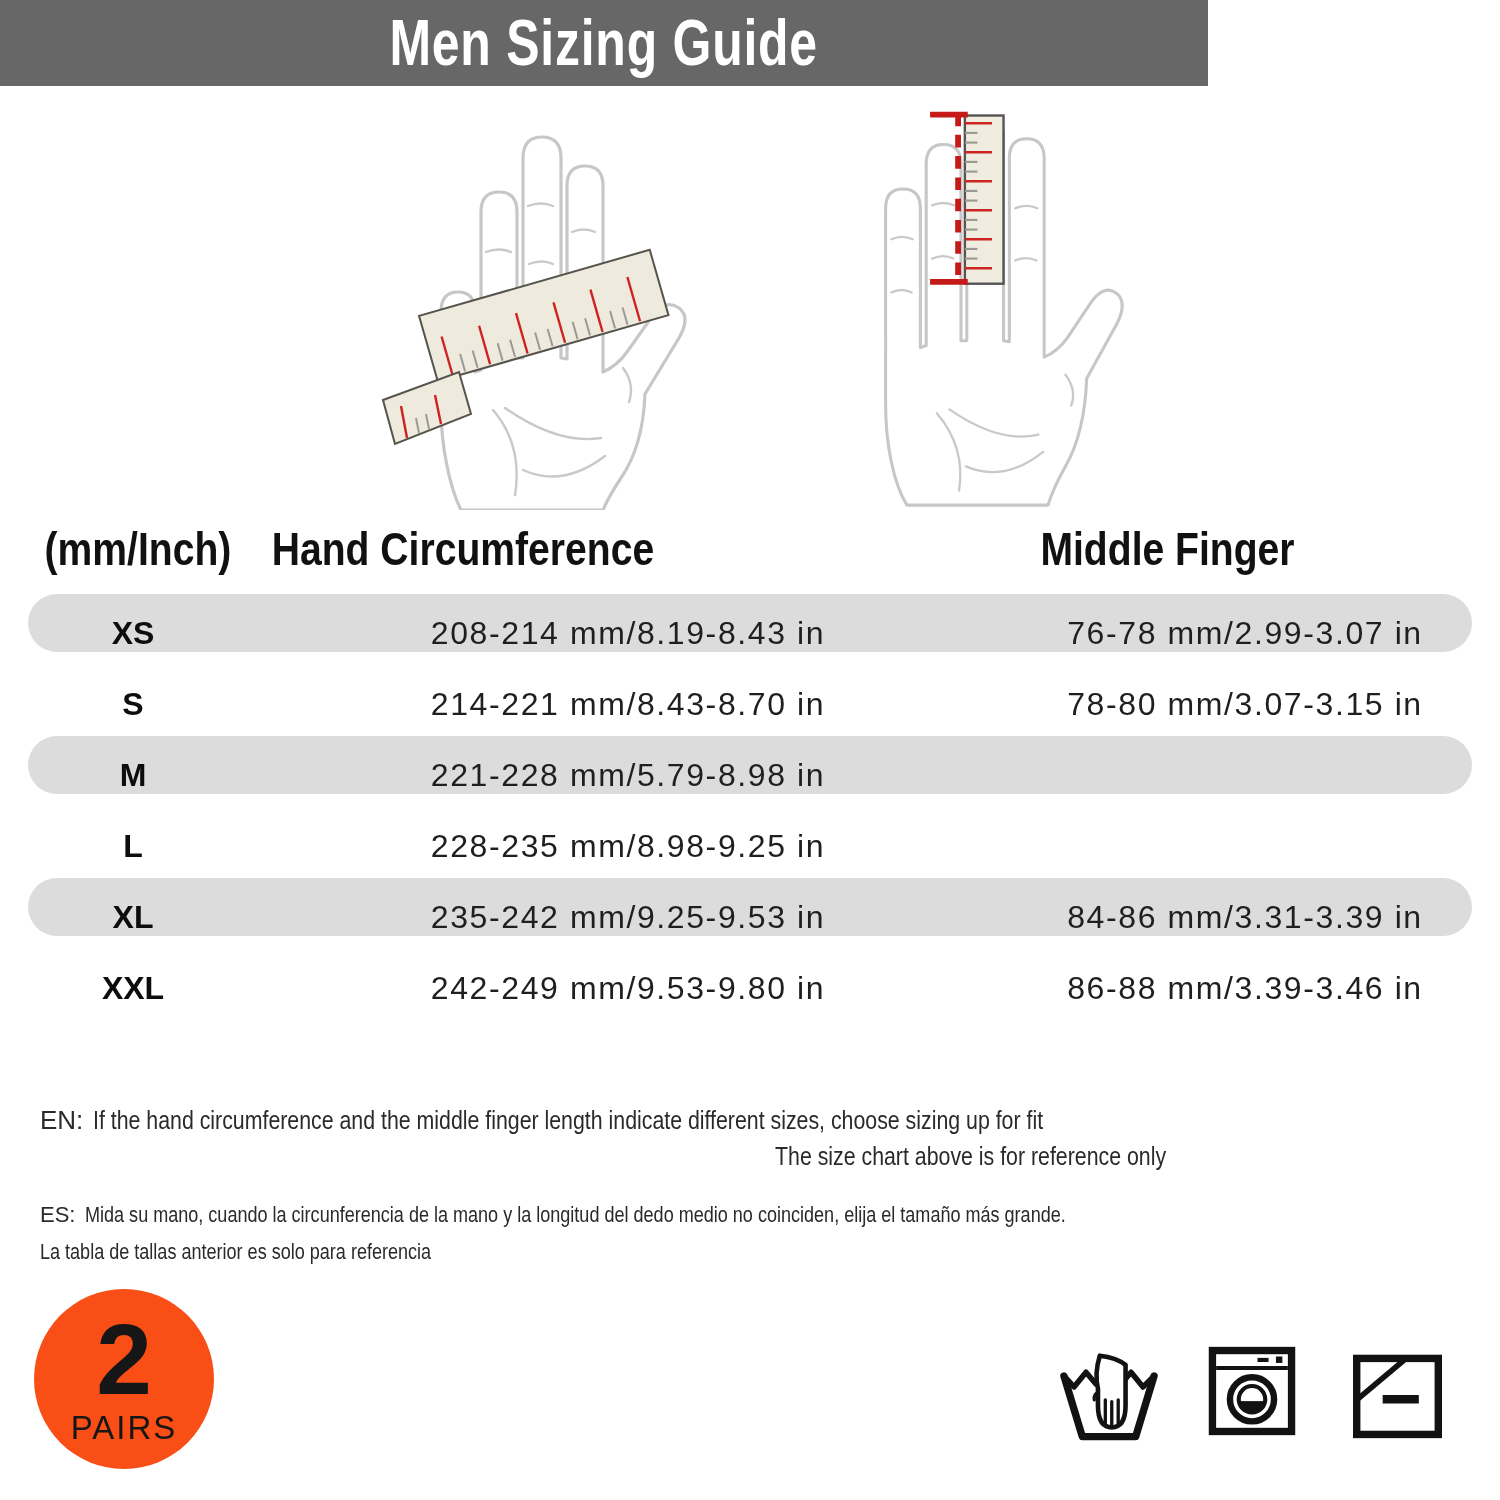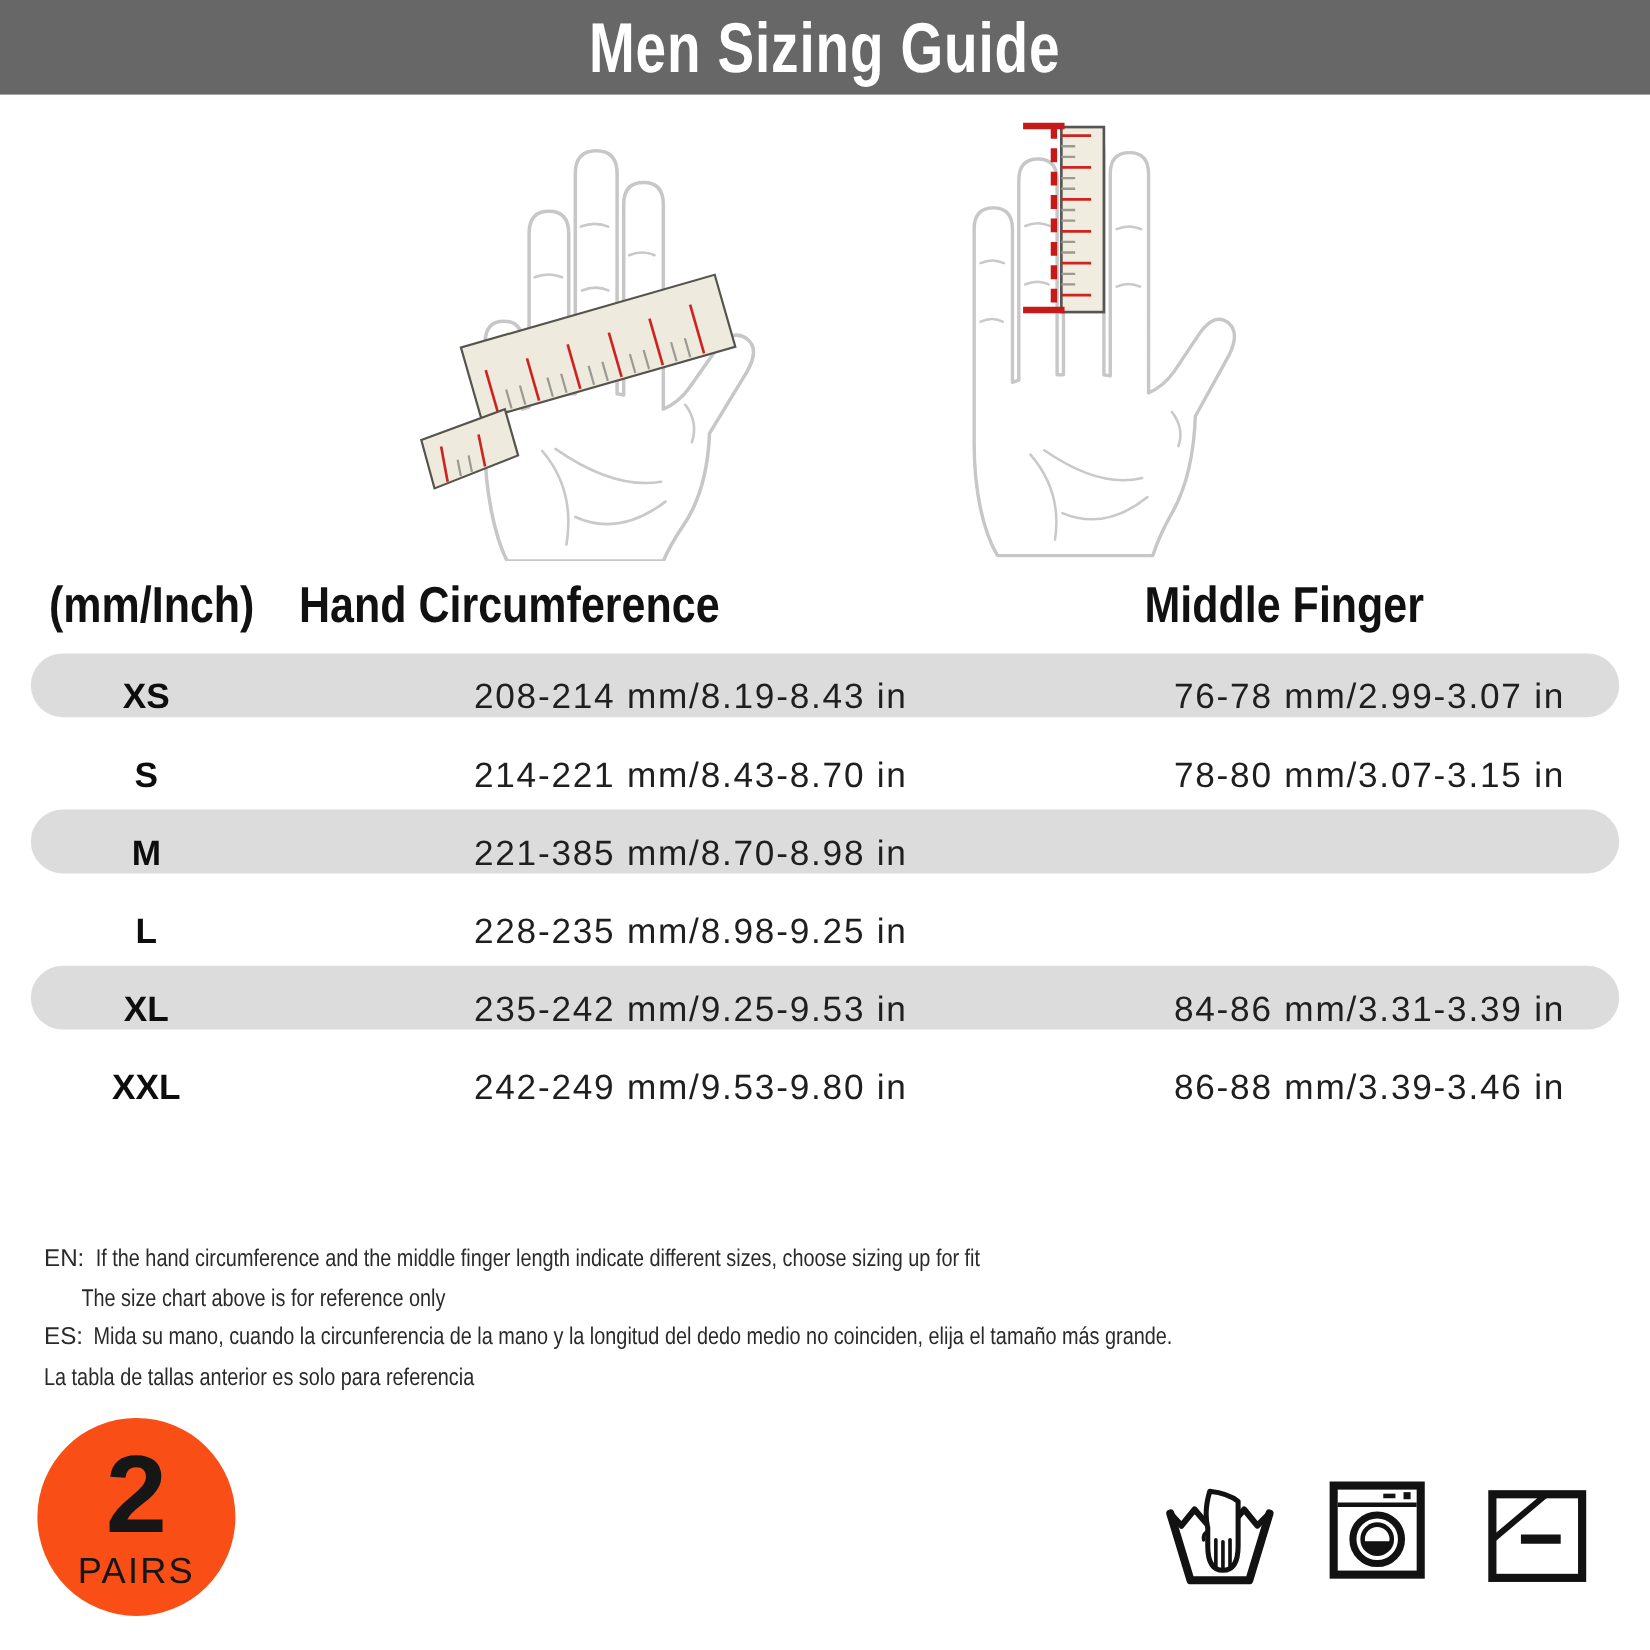--- a/index.html
+++ b/index.html
@@ -1,20 +1,20 @@
 <!DOCTYPE html>
 <html><head>
 <meta charset="utf-8">
 <style>
   * { margin:0; padding:0; box-sizing:border-box; }
   body { width:1500px; height:1500px; background:#ffffff; font-family:"Liberation Sans", sans-serif; }
   .page { position:relative; width:1500px; height:1500px; overflow:hidden; background:#fff; }
 
   
-  .titlebar { position:absolute; left:0; top:0; width:1500px; height:86px; background:#676767;
+  .titlebar { position:absolute; left:0; top:0; width:1208px; height:86px; background:#676767;
               display:flex; align-items:center; justify-content:center; }
   .titlebar h1 { color:#ffffff; font-size:64px; font-weight:bold; letter-spacing:1px;
                  display:inline-block; transform:scaleX(0.78); white-space:nowrap; }
 
   
   .hands { position:absolute; left:0; top:95px; width:1500px; height:420px; }
   .hand-left  { position:absolute; left:372px; top:5px;  width:352px; height:410px; }
   .hand-right { position:absolute; left:845px; top:2px;  width:290px; height:415px; }
 
   
@@ -24,21 +24,21 @@
   .tbody { position:absolute; left:28px; top:594px; width:1444px; }
   .trow { display:flex; align-items:flex-end; height:58px; border-radius:29px; margin-bottom:13px; }
   .trow:nth-child(odd) { background:#dcdcdc; }
   .c1 { width:210px; }
   .c2 { width:780px; }
   .c3 { flex:1; }
   .cell-size { text-align:center; font-weight:bold; font-size:32px; color:#0d0d0d; }
   .cell-data { text-align:center; font-size:32px; letter-spacing:1.6px; color:#1f1f1f; }
 
   
-  .notes-en { position:absolute; left:40px; top:1126px; font-size:22px; color:#2a2a2a; line-height:36px; }
+  .notes-en { position:absolute; left:40px; top:1102px; font-size:26px; color:#2a2a2a; line-height:36px;text-align:right; }
   .notes-es { position:absolute; left:40px; top:1196px; font-size:22px; color:#2a2a2a; line-height:37px; }
   .note-line { white-space:nowrap; }
   .note-line .sc { display:inline-block; transform:scaleX(0.82); transform-origin:0 50%; white-space:nowrap; }
   .indent { padding-left:34px; }
   .note-label { font-weight:normal; margin-right:10px; }
 
   
   .badge { position:absolute; left:34px; top:1289px; width:180px; height:180px; border-radius:50%;
            background:#f94e15; display:flex; flex-direction:column; align-items:center; justify-content:center; }
   .badge .num { font-size:100px; font-weight:bold; color:#161616; line-height:0.95; }
@@ -169,21 +169,21 @@
       <div class="c2 cell-data">208-214 mm/8.19-8.43 in</div>
       <div class="c3 cell-data">76-78 mm/2.99-3.07 in</div>
     </div>
     <div class="trow">
       <div class="c1 cell-size">S</div>
       <div class="c2 cell-data">214-221 mm/8.43-8.70 in</div>
       <div class="c3 cell-data">78-80 mm/3.07-3.15 in</div>
     </div>
     <div class="trow">
       <div class="c1 cell-size">M</div>
-      <div class="c2 cell-data">221-385 mm/8.70-8.98 in</div>
+      <div class="c2 cell-data">221-228 mm/5.79-8.98 in</div>
     </div>
     <div class="trow">
       <div class="c1 cell-size">L</div>
       <div class="c2 cell-data">228-235 mm/8.98-9.25 in</div>
     </div>
     <div class="trow">
       <div class="c1 cell-size">XL</div>
       <div class="c2 cell-data">235-242 mm/9.25-9.53 in</div>
       <div class="c3 cell-data">84-86 mm/3.31-3.39 in</div>
     </div>

